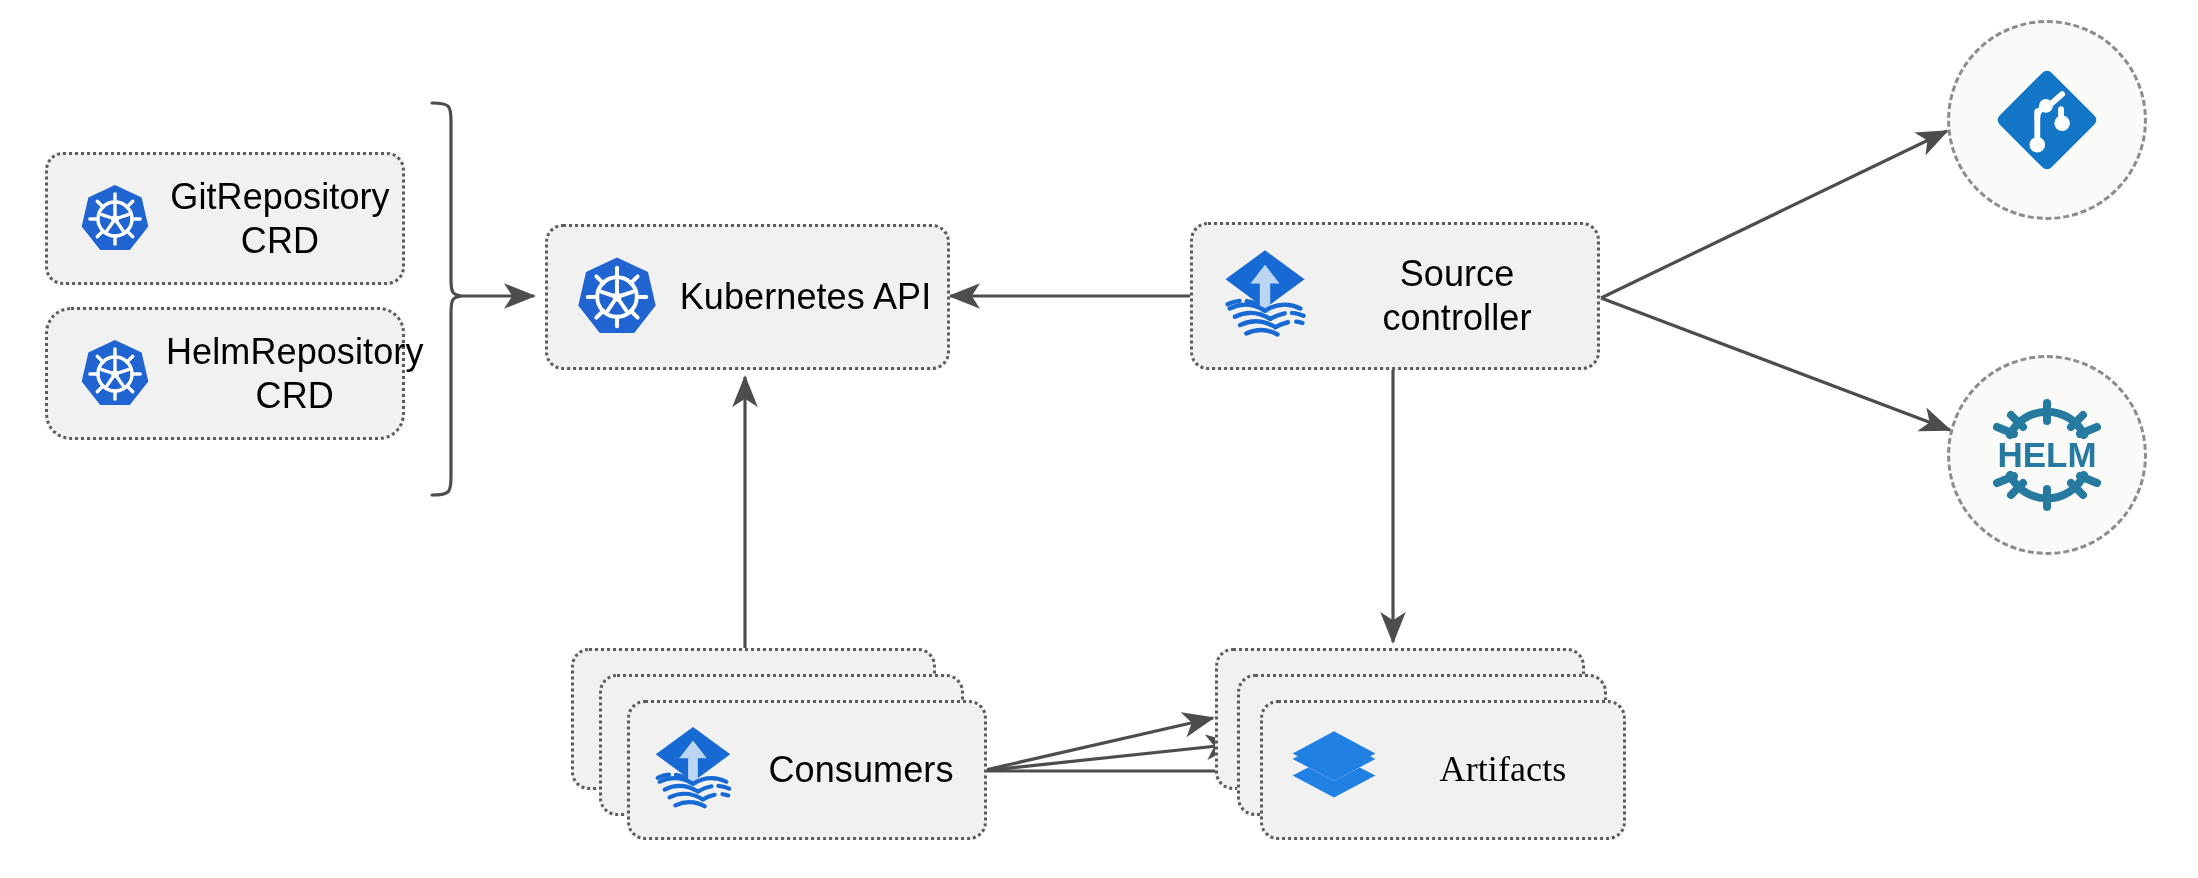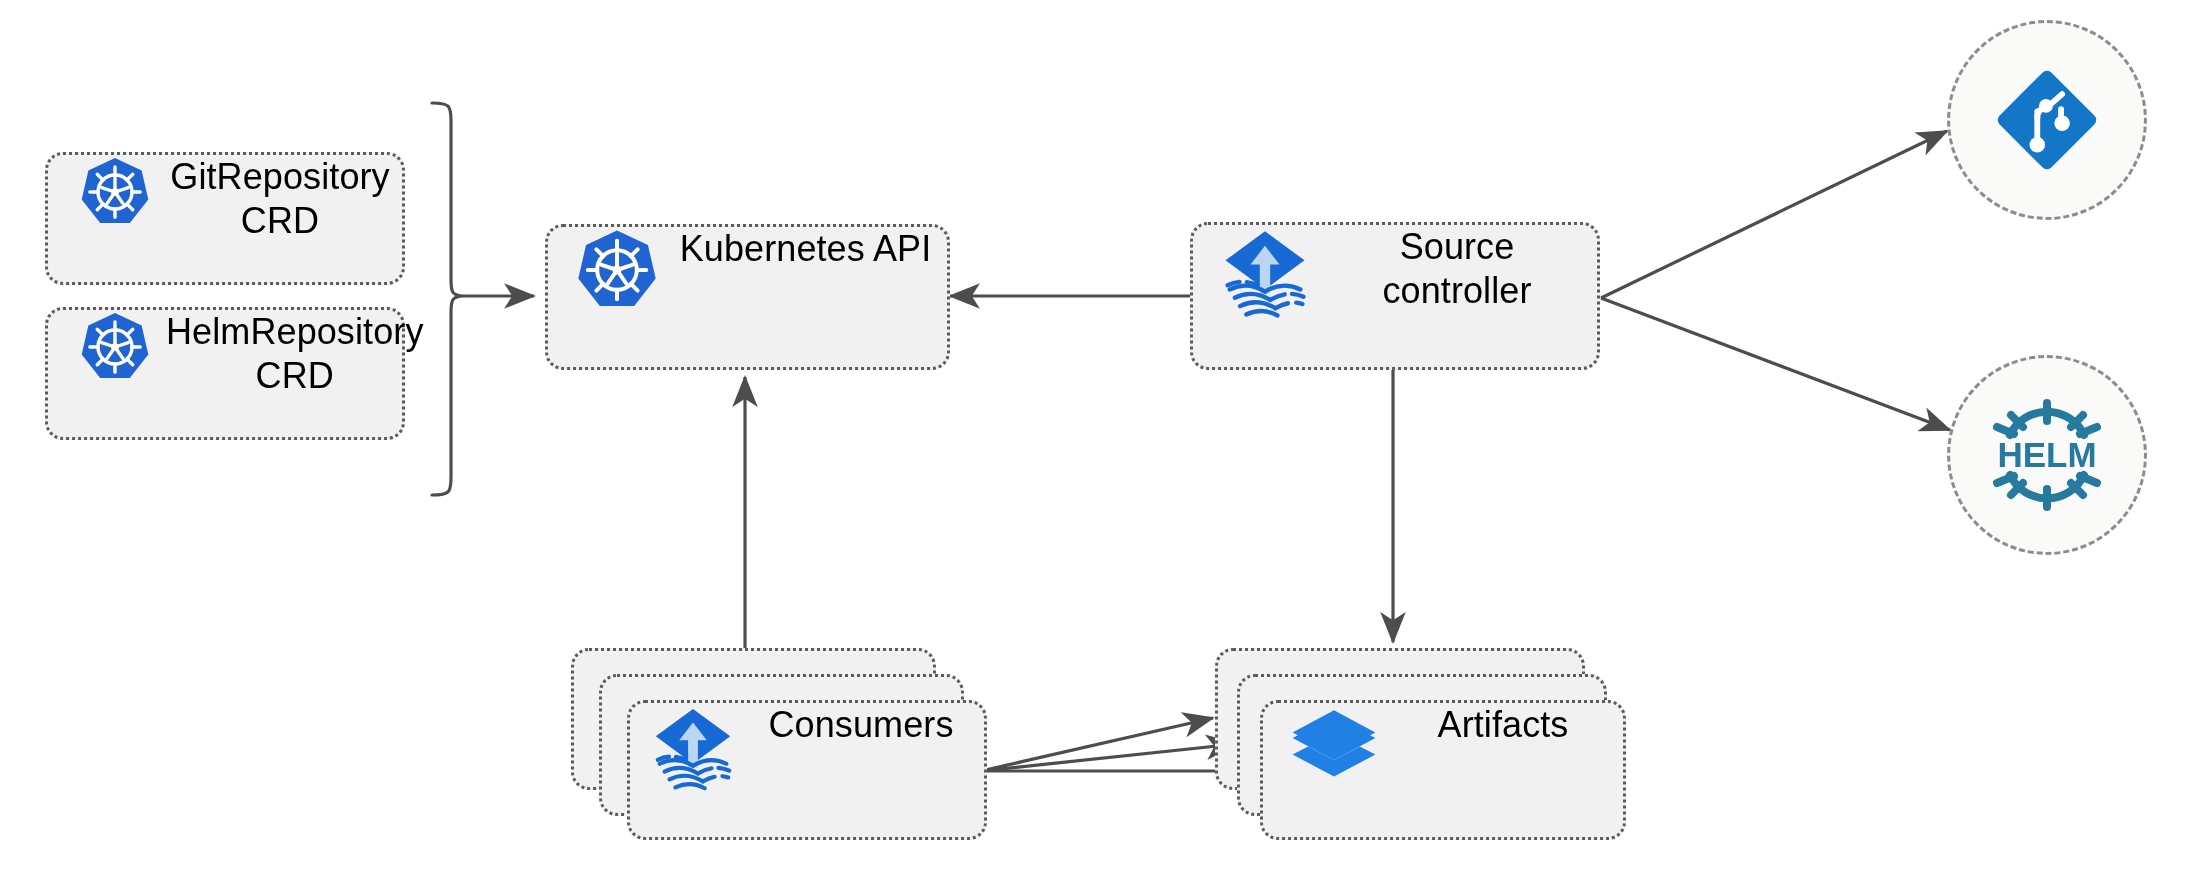--- a/index.html
+++ b/index.html
@@ -35,21 +35,21 @@
     border-radius: 18px;
     display: flex;
     align-items: center;
     justify-content: flex-start;
   }
   .node.ghost {
     background: #F1F1F1;
   }
   .node-inner {
     display: flex;
-    align-items: flex-start;
+    align-items: center;
     width: 100%;
     height: 100%;
     box-sizing: border-box;
   }
   .node-icon {
     flex: 0 0 auto;
     display: flex;
     align-items: center;
     justify-content: center;
   }
@@ -145,21 +145,21 @@
             <line x1="50" y1="50" x2="32" y2="44"></line>
           </g>
           <circle cx="50" cy="50" r="5.2" fill="#ffffff"></circle>
         </svg>
       </div>
       <div class="node-label">GitRepository
 CRD</div>
     </div>
   </div>
 
-  <div class="node" style="left:45px; top:307px; width:360px; height:133px;">
+  <div class="node" style="left:45px; top:307px; width:360px; height:133px;border-radius:26px;">
     <div class="node-inner">
       <div class="node-icon" style="width:102px; margin-left:16px;">
         <svg width="74" height="74" viewBox="0 0 100 100" xmlns="http://www.w3.org/2000/svg">
           <path d="M50 4 L86 21 L95 60 L70 92 L30 92 L5 60 L14 21 Z" fill="#2064D1"></path>
           <g fill="none" stroke="#ffffff" stroke-width="4.6" stroke-linecap="round">
             <circle cx="50" cy="50" r="23"></circle>
             <line x1="50" y1="16" x2="50" y2="27"></line>
             <line x1="50" y1="73" x2="50" y2="84"></line>
             <line x1="16" y1="50" x2="27" y2="50"></line>
             <line x1="73" y1="50" x2="84" y2="50"></line>
@@ -254,21 +254,21 @@
           </svg>
         </div>
         <div class="node-label">Consumers</div>
       </div>
     </div>
   </div>
 
   <div class="stack" style="left:1215px; top:648px; width:420px; height:190px;">
     <div class="node ghost" style="left:0px; top:0px; width:370px; height:142px;"></div>
     <div class="node ghost" style="left:22px; top:26px; width:370px; height:142px;"></div>
-    <div class="node" style="left:45px; top:52px; width:366px; height:140px;">
+    <div class="node" style="left:45px; top:52px; width:366px; height:140px;font-family:Liberation Serif, serif;">
       <div class="node-inner">
         <div class="node-icon" style="width:114px; margin-left:14px;">
           <svg width="92" height="92" viewBox="0 0 100 100" xmlns="http://www.w3.org/2000/svg">
             <path d="M50 8 L95 32 L50 56 L5 32 Z" fill="#2180E3"></path>
             <path d="M50 44 L78 29.2 L95 38 L50 62 L5 38 L22 29.2 Z" fill="#2180E3"></path>
             <path d="M50 62 L78 47.2 L95 56 L50 80 L5 56 L22 47.2 Z" fill="#2180E3"></path>
           </svg>
         </div>
         <div class="node-label">Artifacts</div>
       </div>

